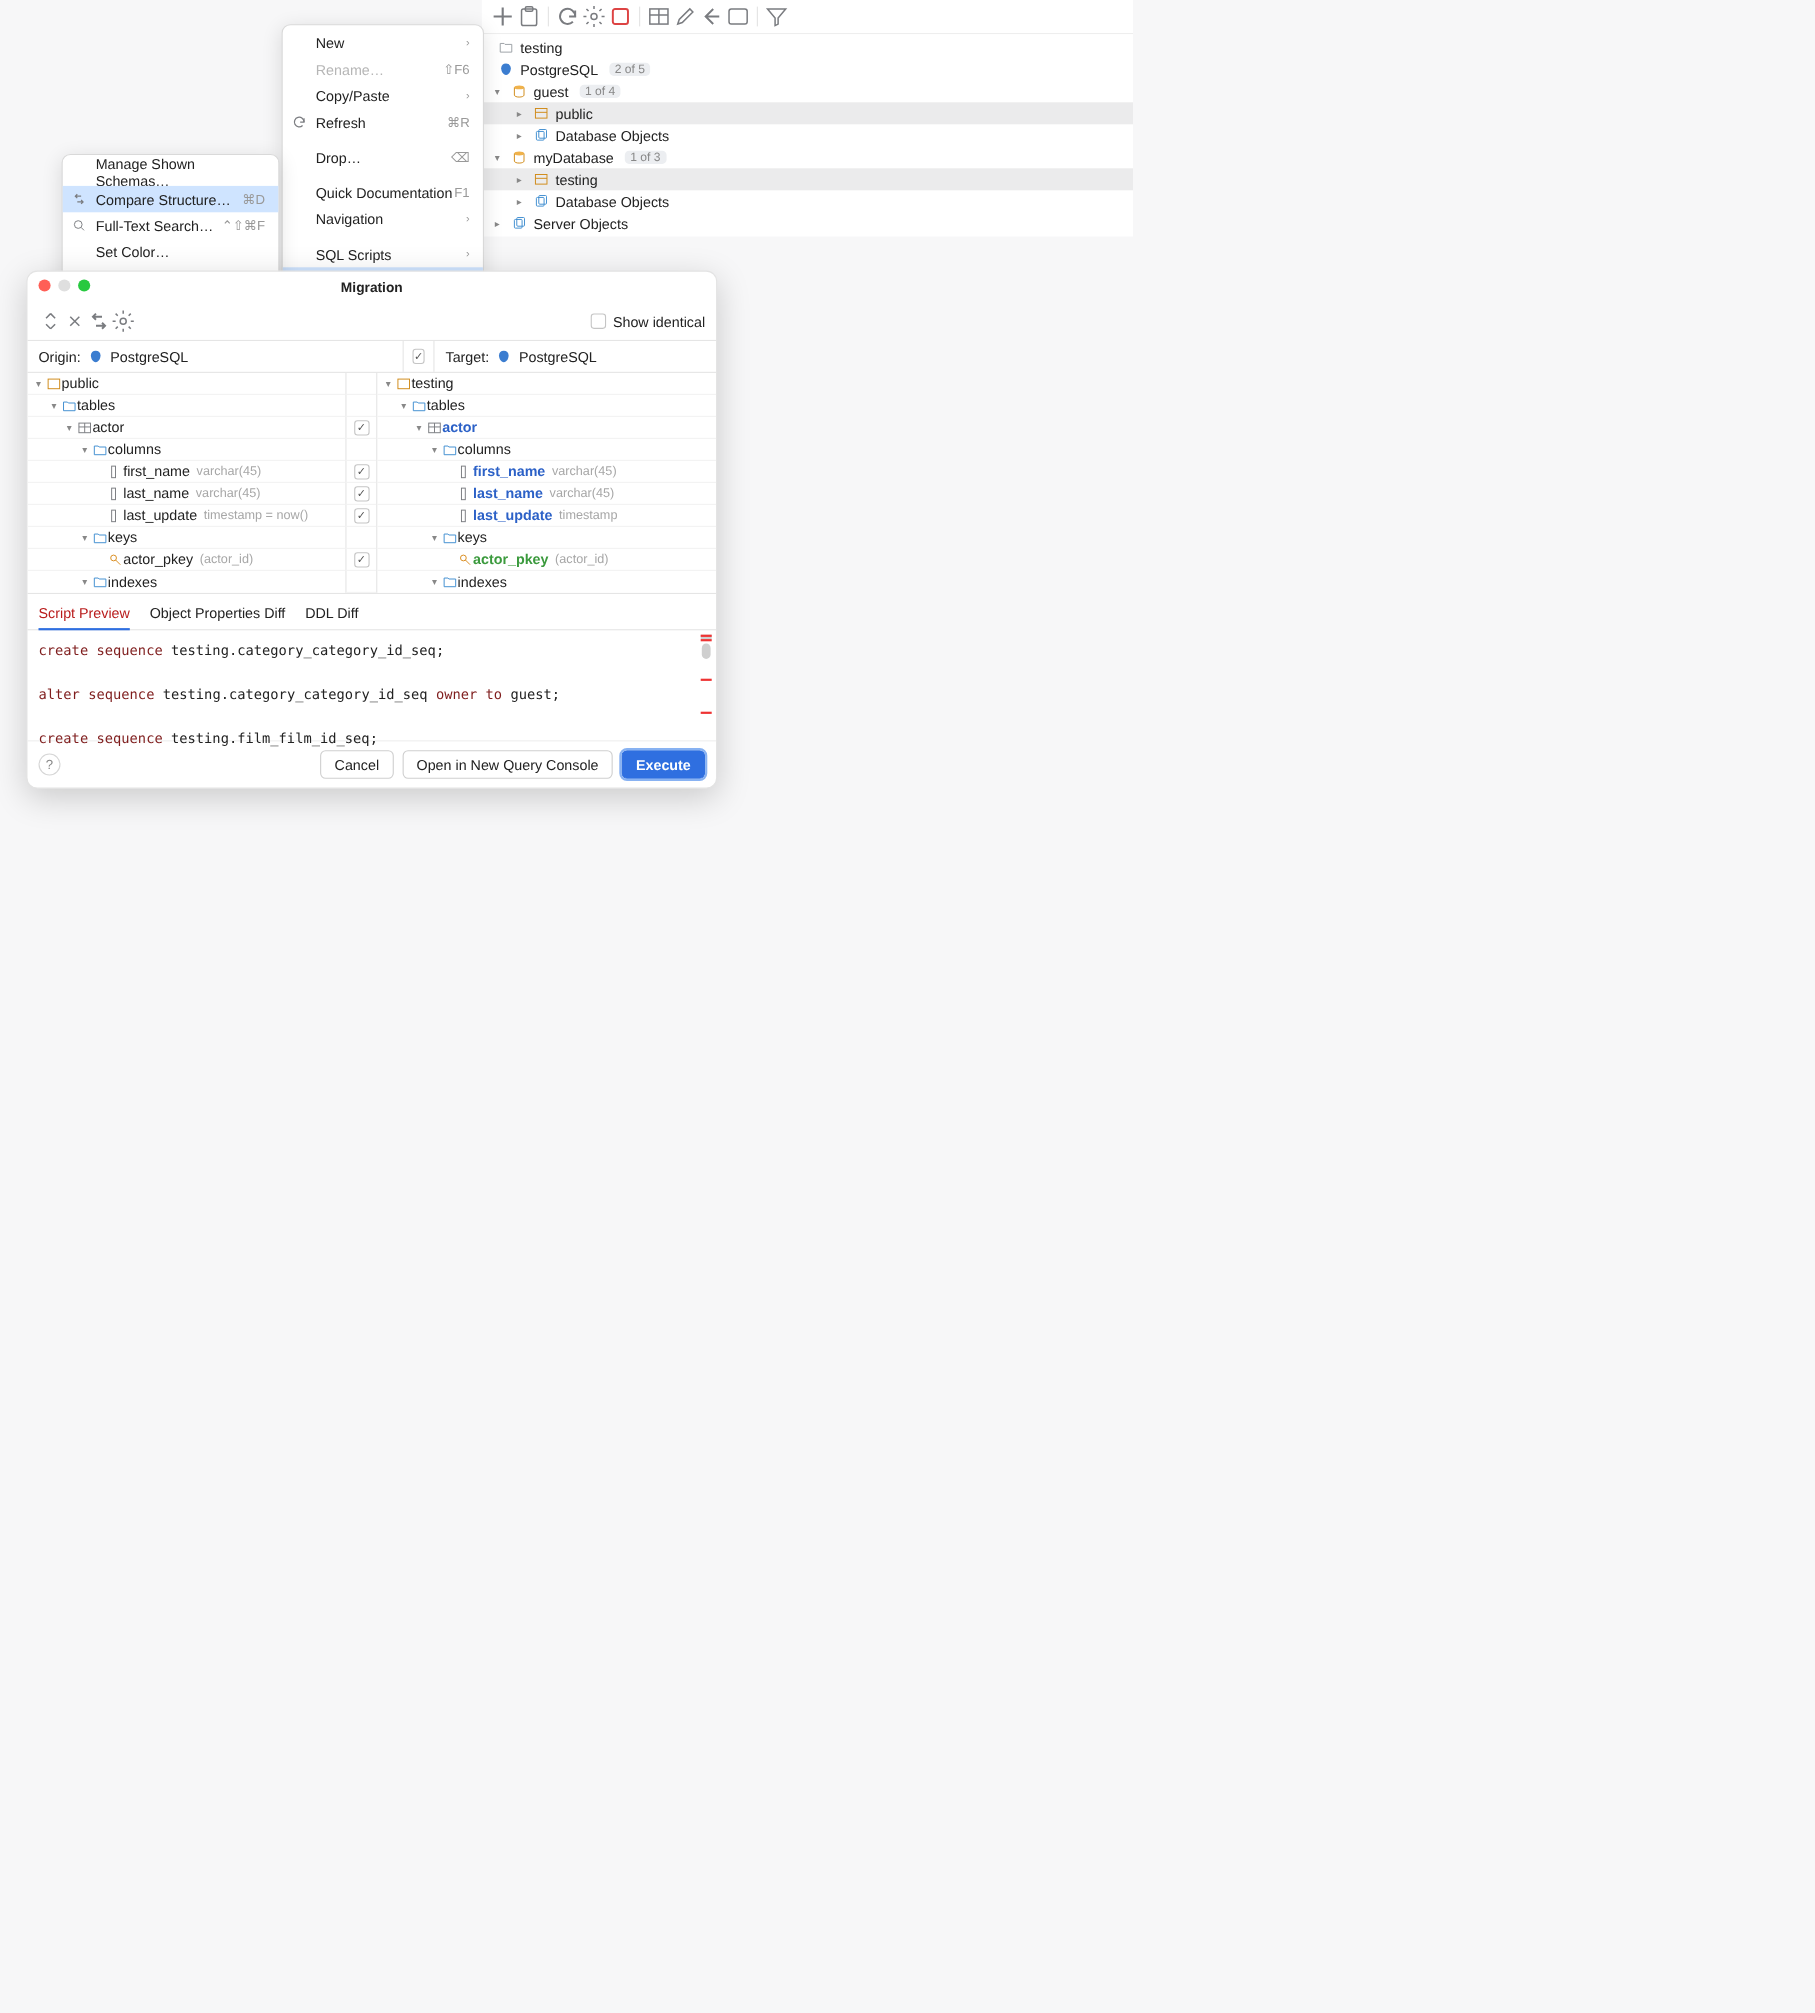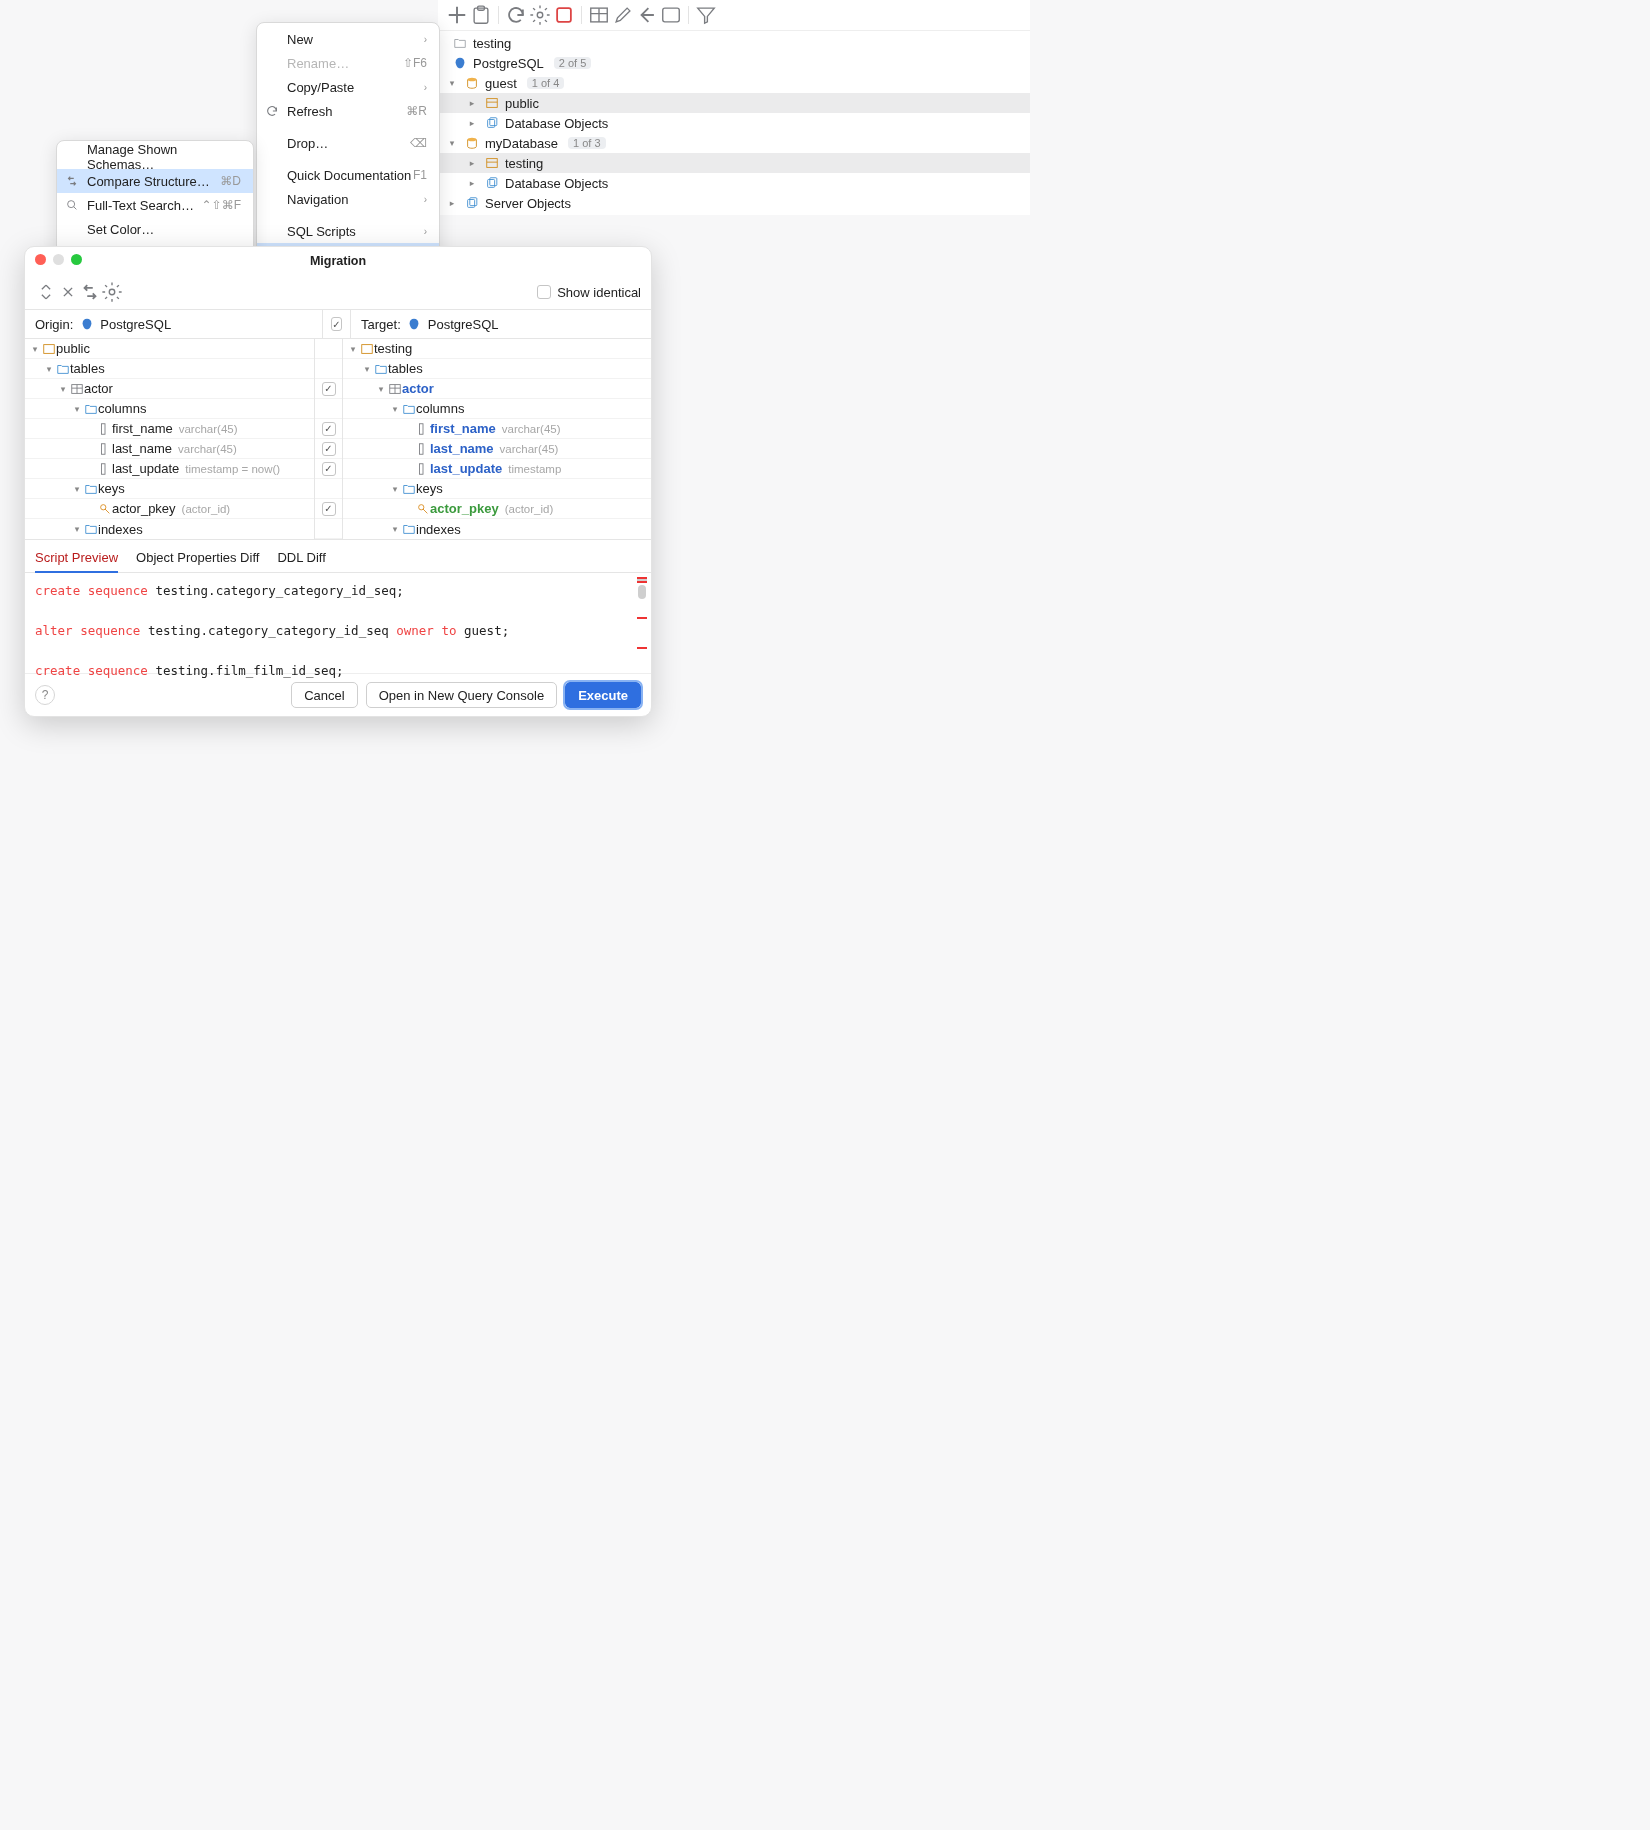--- a/index.html
+++ b/index.html
@@ -168,21 +168,21 @@
   .panel-head {
     display: flex;
     border-top: 1px solid #e5e5e5;
     border-bottom: 1px solid #e5e5e5;
     height: 30px;
   }
   .panel-head > div {
     display: flex; align-items: center; gap: 6px;
     padding: 0 10px;
   }
-  .col-origin { width: 298px; border-right: 1px solid #e5e5e5; }
+  .col-origin { width: 342px; border-right: 1px solid #e5e5e5; }
   .col-mid { width: 28px; border-right: 1px solid #e5e5e5; display:flex;align-items:center;justify-content:center; }
   .col-target { flex: 1; }
   .panel-body {
     display: flex;
     border-bottom: 1px solid #e5e5e5;
   }
   .col-o { width: 290px; border-right: 1px solid #e5e5e5; }
   .col-m { width: 28px; border-right: 1px solid #e5e5e5; }
   .col-t { flex: 1; }
   .tree-row {
@@ -219,21 +219,21 @@
   }
 
   .code-area {
     font-family: "SF Mono", Menlo, Consolas, monospace;
     font-size: 12.5px;
     padding: 8px 18px 8px 10px;
     position: relative;
     height: 100px;
   }
   .code-line { white-space: pre; line-height: 20px; }
-  .kw { color: #ef4444; }
+  .kw { color: #7f1d1d; }
   .scrollbar-m {
     position: absolute; right: 4px; top: 4px;
     width: 10px; height: 88px;
   }
   .marker { position:absolute; right:0; width:10px; height:2px; background:#e33; }
 
   .dlg-footer {
     display: flex; align-items: center;
     padding: 8px 10px;
     gap: 8px;

